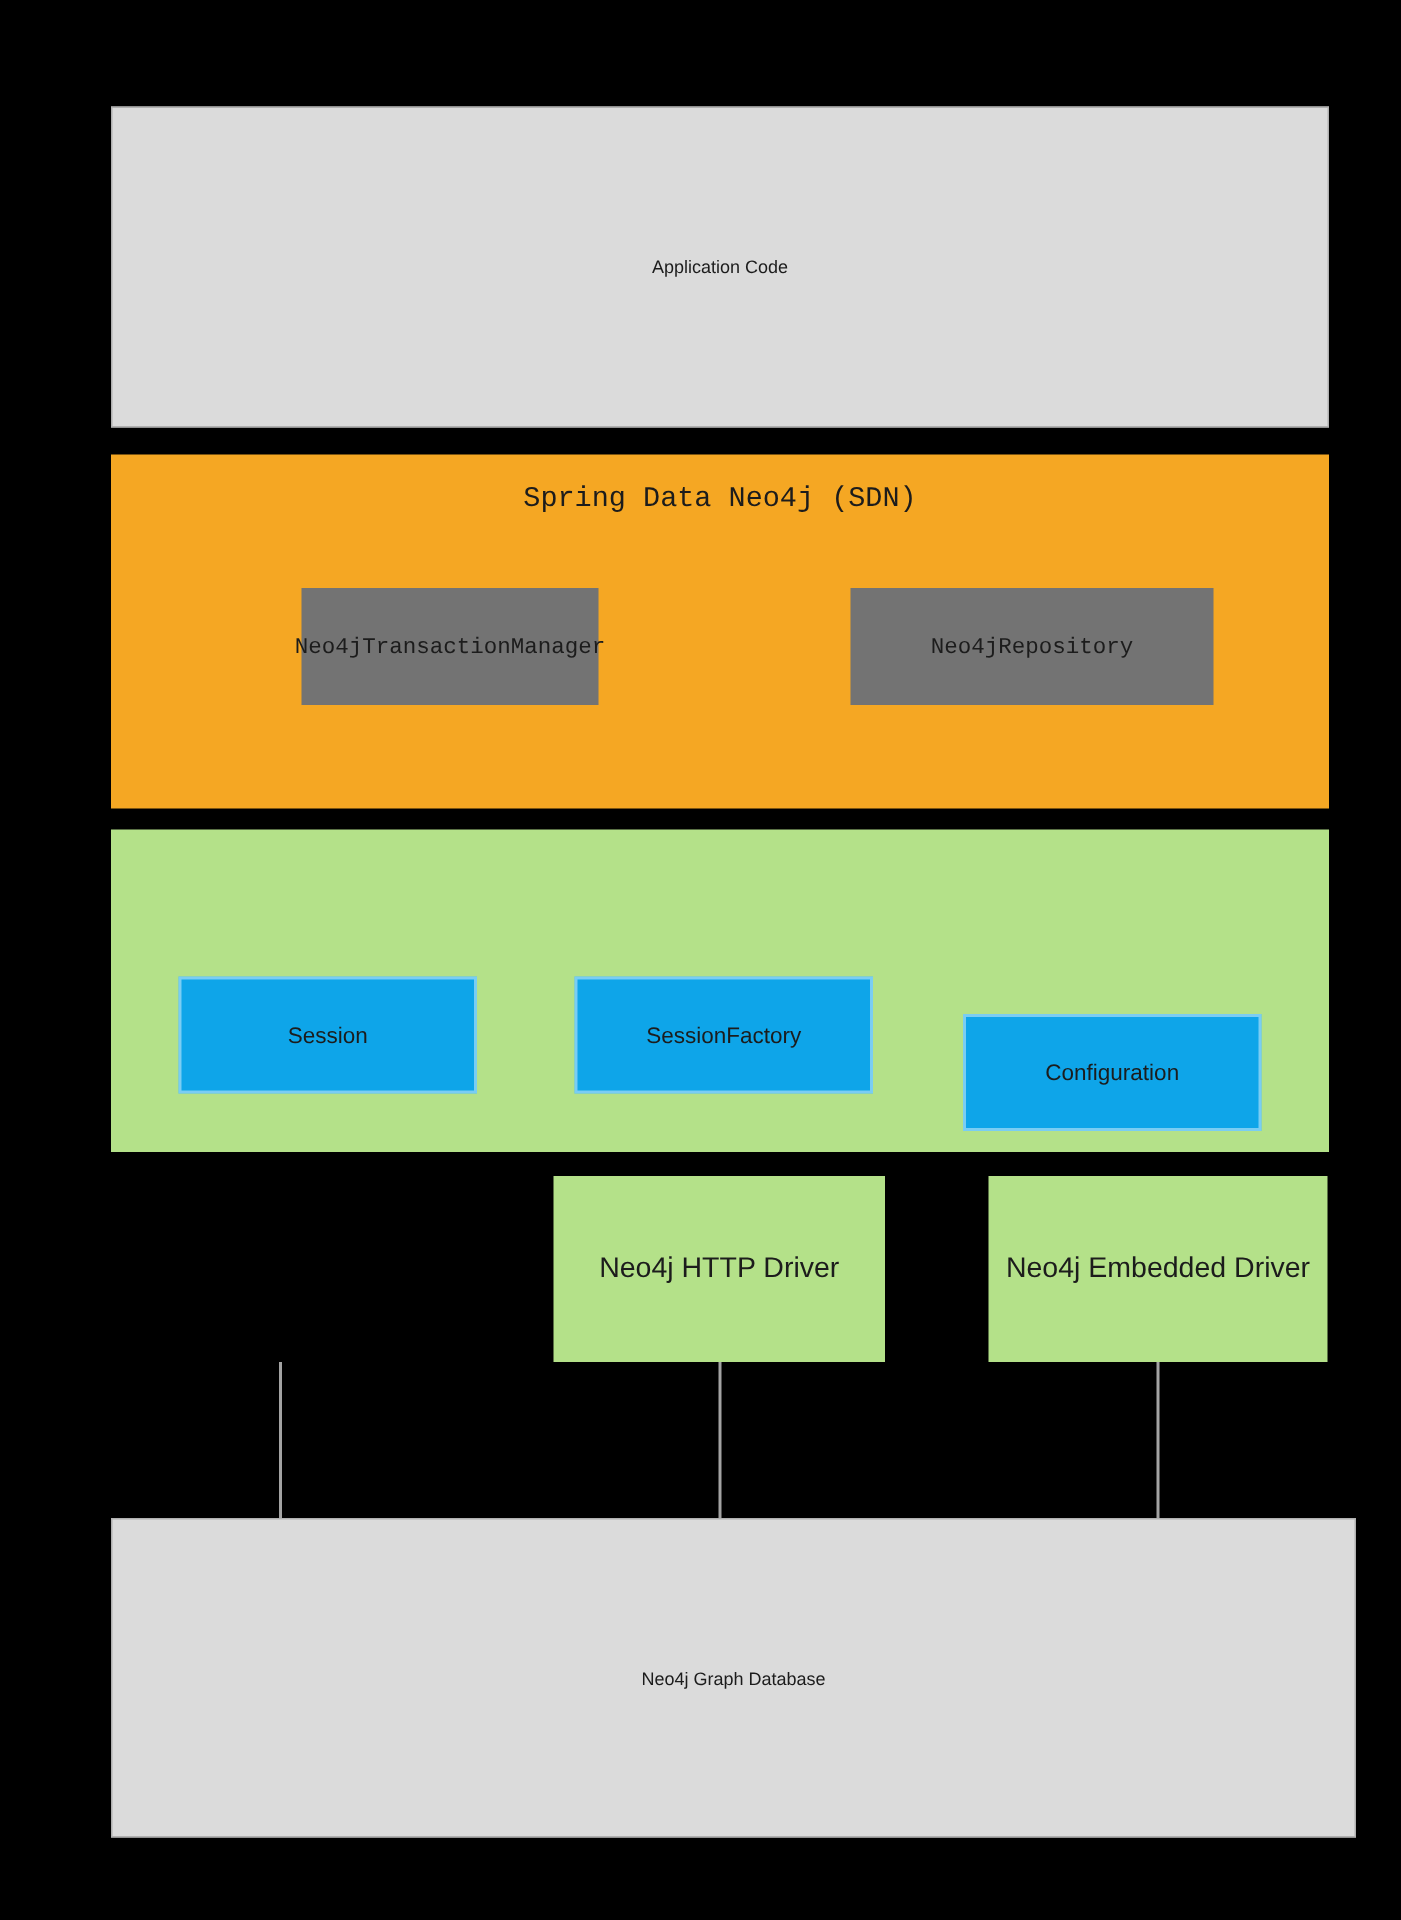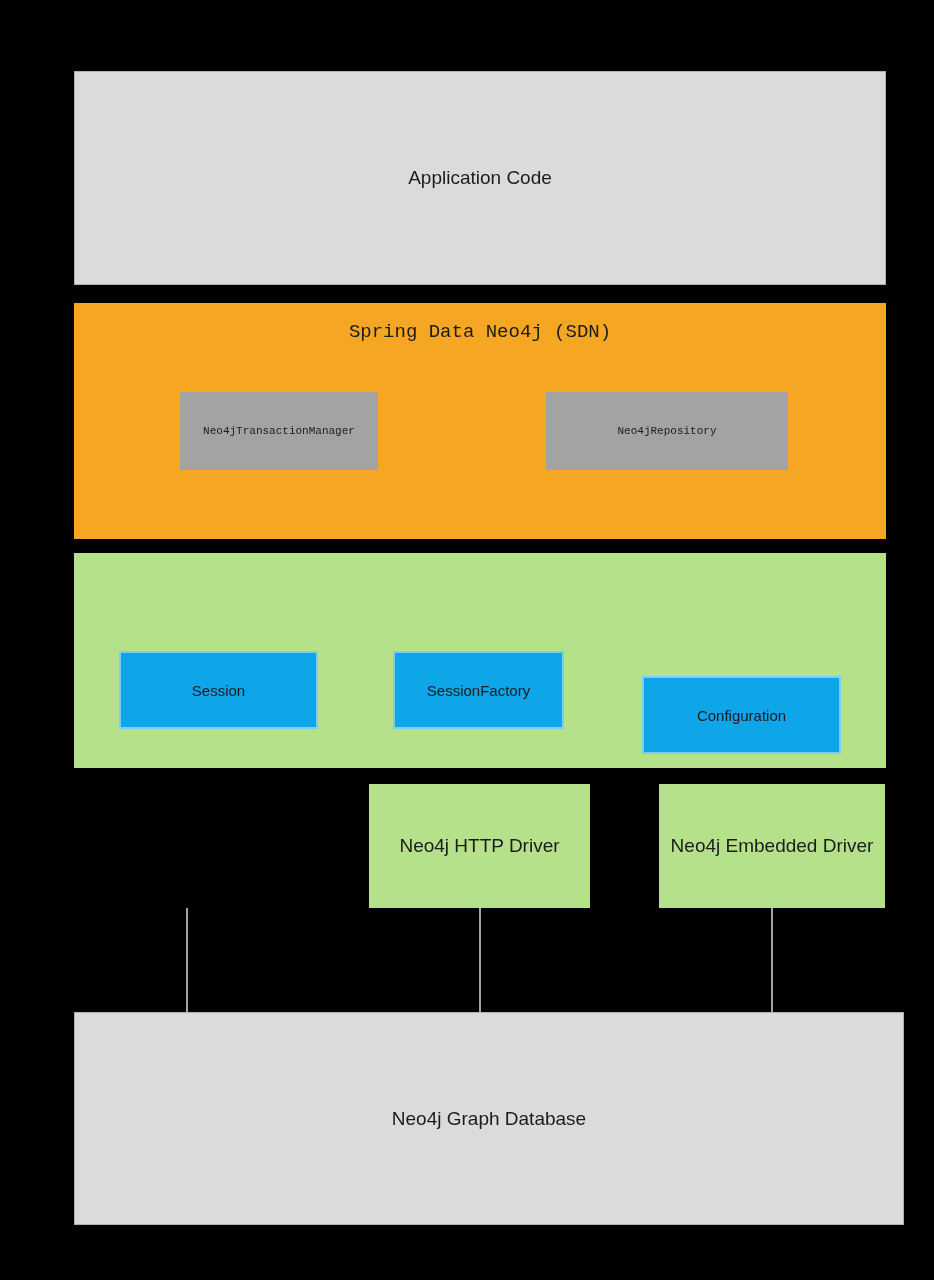--- a/index.html
+++ b/index.html
@@ -22,29 +22,30 @@
   }
   .center {
     display: flex;
     align-items: center;
     justify-content: center;
     text-align: center;
   }
   .gray-box {
     background: #dbdbdb;
     border: 1px solid #b0b0b0;
-    font-size: 19px;
+    font-size: 12px;
   }
   .orange-box {
     background: #f5a723;
     font-family: Liberation Mono, monospace;
   }
   .orange-inner {
-    background: #a3a3a3;
-    font-size: 11px;
+    background: #737373;
+    font-size: 15px;
+    margin-left: 21px;
   }
   .green-box {
     background: #b4e189;
   }
   .yellow-box {
     background: #0ea5e9;
     border: 2px solid rgba(255, 255, 255, 0.45);
     font-size: 15px;
   }
   .layer-title {
@@ -66,21 +67,21 @@
     height: 104px;
     background: #a3a3a3;
   }
   
   #app-code   { left: 74px; top: 71px;   width: 812px; height: 214px; }
   #sdn        { left: 74px; top: 303px;  width: 812px; height: 236px; }
   #tx-manager { left: 106px; top: 89px;  width: 198px; height: 78px; }
   #repository { left: 472px; top: 89px;  width: 242px; height: 78px; }
   #ogm        { left: 74px; top: 553px;  width: 812px; height: 215px; }
   #session        { left: 45px;  top: 98px; width: 199px; height: 78px; }
-  #session-factory{ left: 309px; top: 98px; width: 171px; height: 78px; margin-left: 10px; }
+  #session-factory{ left: 309px; top: 98px; width: 199px; height: 78px; }
   #configuration  { left: 568px; top: 98px; width: 199px; height: 78px; margin-top: 25px; }
   #driver-bolt     { left: 74px;  top: 784px; width: 225px; height: 124px; }
   #driver-http     { left: 369px; top: 784px; width: 221px; height: 124px; }
   #driver-embedded { left: 659px; top: 784px; width: 226px; height: 124px; }
   #connector-1 { left: 186px; }
   #connector-2 { left: 479px; }
   #connector-3 { left: 771px; }
   #database   { left: 74px; top: 1012px; width: 830px; height: 213px; }
 </style>
 </head>

